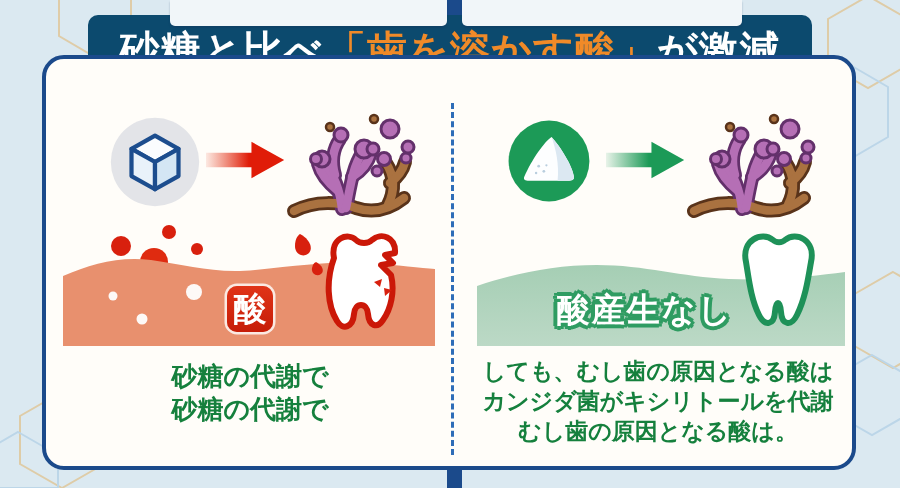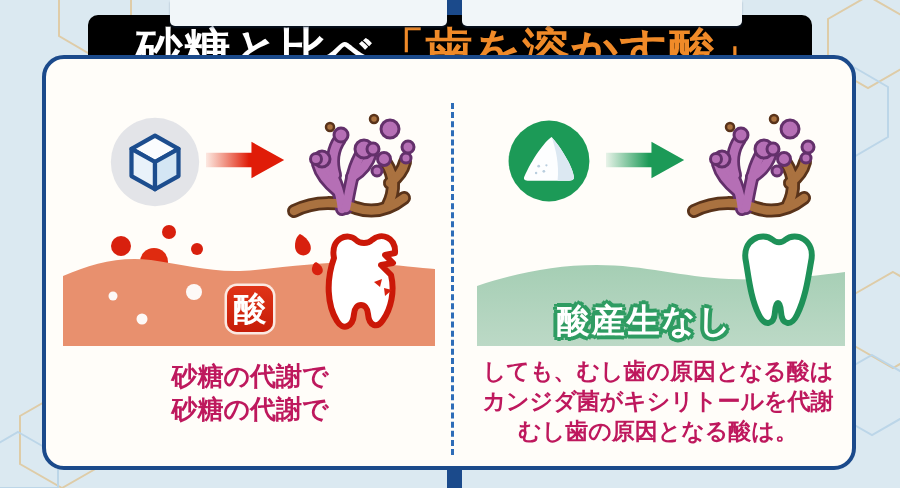--- a/index.html
+++ b/index.html
@@ -8,23 +8,23 @@
     background:#dbe9f1;
     font-family:"Liberation Sans","DejaVu Sans",sans-serif;
   }
   .bg-hex{position:absolute;left:0;top:0;width:900px;height:488px;}
   .center-strip{position:absolute;left:447px;top:0;width:15px;height:488px;background:#1b4a8b;}
   .tab{position:absolute;top:0;height:26px;background:#f1f6f9;border-radius:0 0 5px 5px;box-shadow:0 2px 2px rgba(20,50,90,.35);}
   .tab-l{left:170px;width:277px;}
   .tab-r{left:462px;width:280px;}
   .banner{
     position:absolute;left:88px;top:15px;width:724px;height:70px;
-    background:#000000;border-radius:10px;
+    background:#0c4a6e;border-radius:10px;
     display:flex;align-items:center;justify-content:center;
-    color:#ffffff;font-size:47px;font-weight:bold;letter-spacing:1px;
+    color:#ffffff;font-size:40px;font-weight:bold;letter-spacing:1px;
     white-space:nowrap;
   }
   .banner .hl{color:#f08a28;}
   .card{
     position:absolute;left:42px;top:55px;width:814px;height:415px;
     background:#fffdf9;border:4px solid #1b4a8b;border-radius:22px;
     box-sizing:border-box;
   }
   .dashed{position:absolute;left:405px;top:44px;height:352px;width:0;border-left:3px dashed #2e6db8;}
   .abs{position:absolute;}
@@ -34,23 +34,22 @@
     box-shadow:0 0 0 2.5px rgba(255,255,255,.8);
     display:flex;align-items:center;justify-content:center;
     color:#fff;font-size:33px;font-weight:bold;
   }
   .wave-label-green{
     position:absolute;left:449px;top:229px;width:300px;
     text-align:center;color:#ffffff;font-size:33px;font-weight:bold;letter-spacing:2px;
     text-shadow:-3px -3px 0 #2f9c62,3px -3px 0 #2f9c62,-3px 3px 0 #2f9c62,3px 3px 0 #2f9c62,
                 -4px 0 0 #2f9c62,4px 0 0 #2f9c62,0 -4px 0 #2f9c62,0 4px 0 #2f9c62;
     white-space:nowrap;
-    margin-top:11px;
-  }
-  .caption{position:absolute;text-align:center;color:#be185d;font-weight:bold;}
+  }
+  .caption{position:absolute;text-align:center;color:#15803d;font-weight:bold;}
   .caption-l{left:24px;top:301px;width:360px;font-size:26px;line-height:33px;}
   .caption-r{left:416px;top:297px;width:392px;font-size:23px;line-height:30px;}
 </style>
 </head>
 <body>
 
 <div class="stage">
 
   <svg class="bg-hex" viewBox="0 0 900 488">
     <g fill="none" stroke-width="2" opacity="0.9">
@@ -62,20 +61,21 @@
       <polygon stroke="#b9d4e8" points="18,432 58,455 58,488 18,488 -22,488 -22,455"></polygon>
       <polygon stroke="#dfc9a0" points="95,-27 131,-6 131,36 95,57 59,36 59,-6"></polygon>
     </g>
   </svg>
 
   <div class="center-strip"></div>
 
   <div class="banner">
     <span>砂糖と比べ</span>
       <span class="hl">「歯を溶かす酸」</span>
+      <span>が激減</span>
   </div>
 
   <div class="tab tab-l"></div>
   <div class="tab tab-r"></div>
 
   <div class="card">
 
     <svg width="0" height="0" style="position:absolute">
       <defs>
         <g id="microbe">

